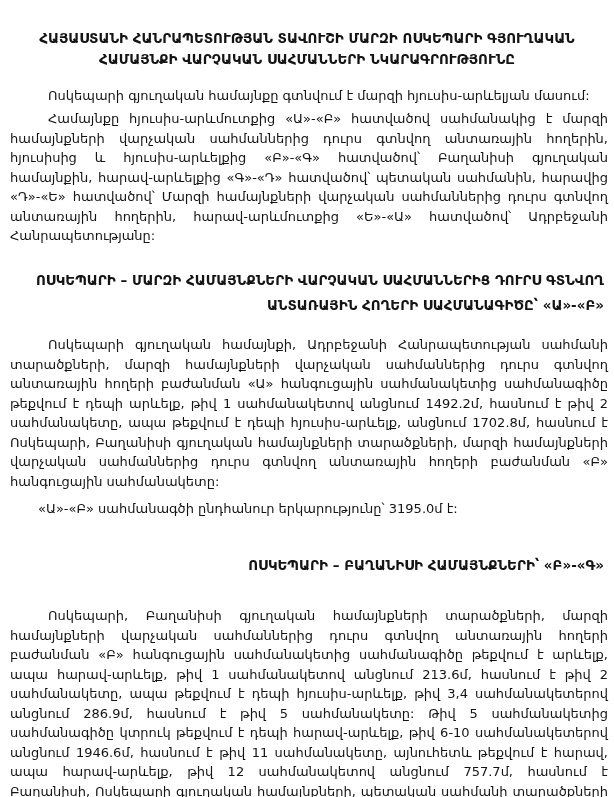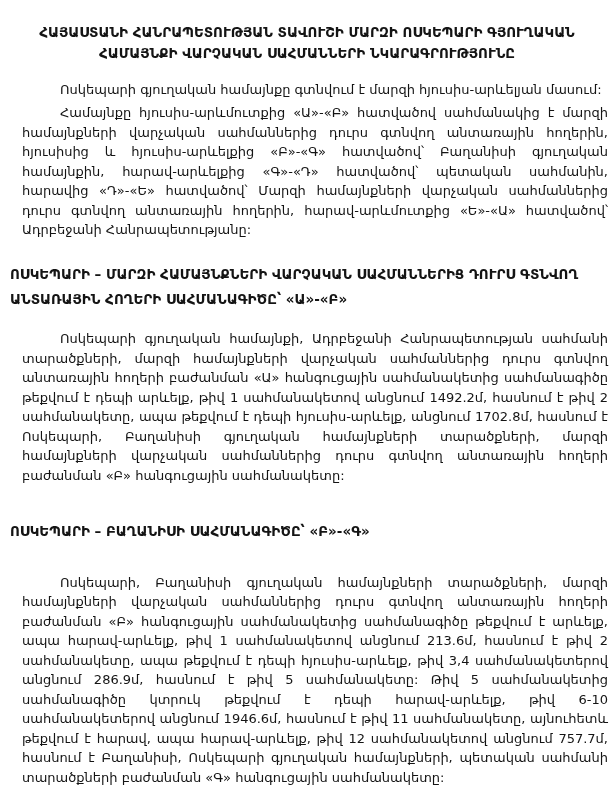--- a/index.html
+++ b/index.html
@@ -4,44 +4,44 @@
 <style>
   html, body {
     margin: 0;
     padding: 0;
     background: #ffffff;
   }
   .page {
     width: 614px;
     height: 797px;
     box-sizing: border-box;
-    padding: 20px 6px 0 6px;
+    padding: 26px 6px 0 6px;
     background: #ffffff;
     color: #141414;
     font-family: "DejaVu Sans", sans-serif;
     font-size: 13px;
     line-height: 1.5;
     overflow: hidden;
   }
   .title {
     font-size: 13.5px;
     font-weight: bold;
     text-align: center;
     line-height: 1.55;
     margin: 2px 10px 16px 10px;
   }
   .para {
-    margin: 0 0 4px 16px;
+    margin: 0 0 4px 4px;
   }
   .indent { text-indent: 38px; }
   .justify { text-align: justify; }
   .heading {
     font-size: 13.5px;
     font-weight: bold;
-    text-align: left;
+    text-align: right;
     line-height: 1.9;
     margin: 22px 4px 16px 4px;
   }
   .heading-2 { margin: 34px 4px 28px 4px; }
   .summary {
     margin: 8px 0 0 0;
     padding-left: 32px;
     text-indent: 0;
   }
   .bold { font-weight: normal; }
@@ -55,18 +55,19 @@
 
   <p class="para indent">Ոսկեպարի գյուղական համայնքը գտնվում է մարզի հյուսիս-արևելյան մասում:</p>
 
 
   <p class="para indent justify">Համայնքը հյուսիս-արևմուտքից «Ա»-«Բ» հատվածով սահմանակից է մարզի համայնքների վարչական սահմաններից դուրս գտնվող անտառային հողերին, հյուսիսից և հյուսիս-արևելքից «Բ»-«Գ» հատվածով՝ Բաղանիսի գյուղական համայնքին, հարավ-արևելքից «Գ»-«Դ» հատվածով՝ պետական սահմանին, հարավից «Դ»-«Ե» հատվածով՝ Մարզի համայնքների վարչական սահմաններից դուրս գտնվող անտառային հողերին, հարավ-արևմուտքից «Ե»-«Ա» հատվածով՝ Ադրբեջանի Հանրապետությանը:</p>
 
   <div class="heading">ՈՍԿԵՊԱՐԻ – ՄԱՐԶԻ ՀԱՄԱՅՆՔՆԵՐԻ ՎԱՐՉԱԿԱՆ ՍԱՀՄԱՆՆԵՐԻՑ ԴՈՒՐՍ ԳՏՆՎՈՂ ԱՆՏԱՌԱՅԻՆ ՀՈՂԵՐԻ ՍԱՀՄԱՆԱԳԻԾԸ՝ «Ա»-«Բ»</div>
 
   <p class="para indent justify"><span>Ոսկեպարի գյուղական համայնքի, Ադրբեջանի Հանրապետության սահմանի տարածքների, մարզի համայնքների վարչական սահմաններից դուրս գտնվող անտառային հողերի բաժանման </span><span class="bold">«Ա» հանգուցային սահմանակետից սահմանագիծը</span><span> թեքվում է դեպի արևելք, թիվ </span><span class="bold">1 սահմանակետով անցնում 1492.2մ,</span><span> հասնում է թիվ 2 սահմանակետը, ապա թեքվում է դեպի հյուսիս-արևելք, </span><span class="bold">անցնում 1702.8մ,</span><span> հասնում է Ոսկեպարի, Բաղանիսի գյուղական համայնքների տարածքների, մարզի համայնքների վարչական սահմաններից դուրս գտնվող անտառային հողերի բաժանման </span><span class="bold">«Բ» հանգուցային սահմանակետը:</span></p>
 
+  <p class="para summary"><span class="bold">«Ա»-«Բ» սահմանագծի ընդհանուր երկարությունը՝ 3195.0մ է:</span></p>
 
-  <div class="heading heading-2">ՈՍԿԵՊԱՐԻ – ԲԱՂԱՆԻՍԻ ՍԱՀՄԱՆԱԳԻԾԸ՝ «Բ»-«Գ»</div>
+  <div class="heading heading-2">ՈՍԿԵՊԱՐԻ – ԲԱՂԱՆԻՍԻ ՀԱՄԱՅՆՔՆԵՐԻ՝ «Բ»-«Գ»</div>
 
   <p class="para indent justify"><span>Ոսկեպարի, Բաղանիսի գյուղական համայնքների տարածքների, մարզի համայնքների վարչական սահմաններից դուրս գտնվող անտառային հողերի բաժանման </span><span class="bold">«Բ»</span><span> հանգուցային սահմանակետից սահմանագիծը թեքվում է արևելք, ապա հարավ-արևելք, թիվ </span><span class="bold">1 սահմանակետով անցնում 213.6մ,</span><span> հասնում է թիվ 2 սահմանակետը, ապա թեքվում է դեպի հյուսիս-արևելք, թիվ </span><span class="bold">3,4 սահմանակետերով անցնում 286.9մ,</span><span> հասնում է թիվ 5 սահմանակետը: Թիվ 5 սահմանակետից սահմանագիծը կտրուկ թեքվում է դեպի հարավ-արևելք, թիվ </span><span class="bold">6-10 սահմանակետերով անցնում 1946.6մ,</span><span> հասնում է թիվ </span><span class="bold">11</span><span> սահմանակետը, այնուհետև թեքվում է հարավ, ապա հարավ-արևելք, թիվ 12 սահմանակետով </span><span class="bold">անցնում 757.7մ, հասնում</span><span> է Բաղանիսի, Ոսկեպարի գյուղական համայնքների, պետական սահմանի տարածքների բաժանման «Գ» հանգուցային սահմանակետը:</span></p>
 
 </div>
 
 </body></html>

